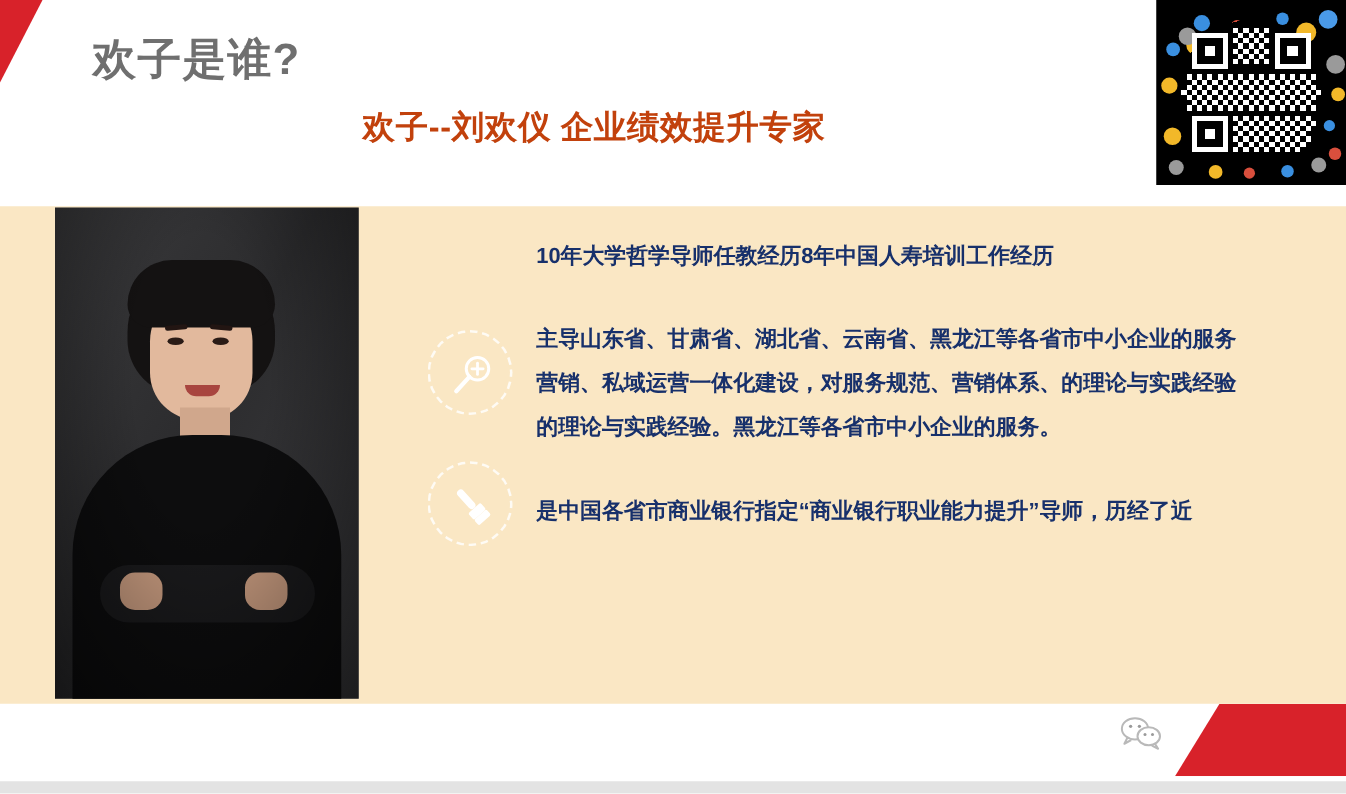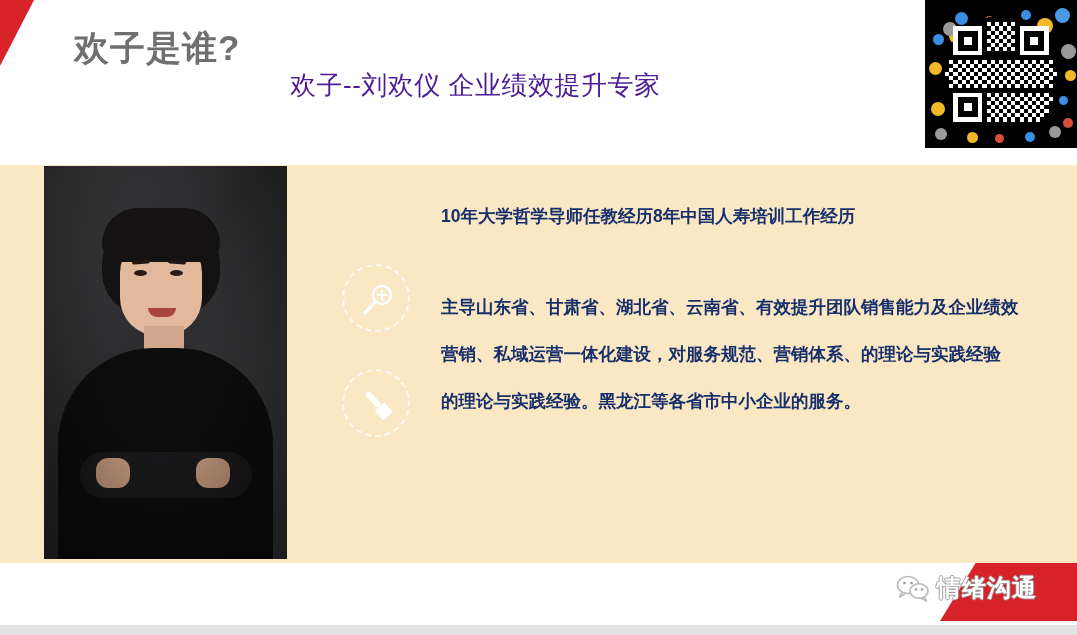--- a/index.html
+++ b/index.html
@@ -54,24 +54,24 @@
     font-weight: bold;
     color: #6f6f6f;
     letter-spacing: 1px;
     white-space: nowrap;
     line-height: 1.2;
     margin-left: 20px;
   }
   .subtitle {
     position: absolute;
     left: 290px;
-    top: 68px;
+    top: 84px;
     font-size: 26px;
-    font-weight: normal;
-    color: #4c1d95;
+    font-weight: bold;
+    color: #c2410c;
     white-space: nowrap;
     letter-spacing: 0.5px;
   }
 
   
   .qr-block {
     position: absolute;
     right: 0;
     top: 0;
     width: 152px;
@@ -206,21 +206,21 @@
   .body-text {
     position: absolute;
     left: 425px;
     top: 185px;
     width: 640px;
     color: #17306b;
     font-size: 17.5px;
     font-weight: bold;
     line-height: 31px;
   }
-  .body-text p { margin: 16px; }
+  .body-text p { margin: 4px; }
   .para-gap { height: 28px; }
 
   
   .bottom-red {
     position: absolute;
     left: 940px;
     top: 563px;
     width: 137px;
     height: 58px;
     background: #d8222a;
@@ -508,36 +508,36 @@
         <rect x="17" y="3" width="6" height="19" rx="3" fill="#ffffff"></rect>
         <rect x="13.5" y="22" width="13" height="7" rx="1.5" fill="#ffffff"></rect>
         <rect x="13.5" y="29" width="13" height="6" rx="1.5" fill="#ffffff"></rect>
       </g>
     </svg>
   </div>
 
   <div class="body-text">
     <p>10年大学哲学导师任教经历8年中国人寿培训工作经历</p>
     <div class="para-gap"></div>
-    <p>主导山东省、甘肃省、湖北省、云南省、有效提升团队销售能力及企业绩效</p>
+    <p>主导山东省、甘肃省、湖北省、云南省、黑龙江等各省市中小企业的服务</p>
     <p>营销、私域运营一体化建设，对服务规范、营销体系、的理论与实践经验</p>
     <p>的理论与实践经验。黑龙江等各省市中小企业的服务。</p>
     <div class="para-gap"></div>
+    <p>是中国各省市商业银行指定“商业银行职业能力提升”导师，历经了近</p>
   </div>
 
   <div class="bottom-red"></div>
   <div class="watermark">
     <svg width="34" height="28" viewBox="0 0 34 28">
       <ellipse cx="12" cy="11" rx="10.5" ry="8.5" fill="none" stroke="#b9b9b9" stroke-width="1.6"></ellipse>
       <path d="M6 18 L3.5 23 L9 20" fill="none" stroke="#b9b9b9" stroke-width="1.6" stroke-linejoin="round"></path>
       <ellipse cx="23" cy="17" rx="9" ry="7.2" fill="#ffffff" stroke="#b9b9b9" stroke-width="1.6"></ellipse>
       <path d="M28 23 L30.5 27 L25.5 24.5" fill="none" stroke="#b9b9b9" stroke-width="1.6" stroke-linejoin="round"></path>
       <circle cx="8.5" cy="9" r="1.3" fill="#9a9a9a"></circle>
       <circle cx="15.5" cy="9" r="1.3" fill="#9a9a9a"></circle>
       <circle cx="20" cy="15.5" r="1.2" fill="#9a9a9a"></circle>
       <circle cx="26" cy="15.5" r="1.2" fill="#9a9a9a"></circle>
     </svg>
-    <span class="wm-text">情绪沟通</span>
   </div>
 
   <div class="bottom-strip"></div>
 
 </div>
 
 </body></html>

